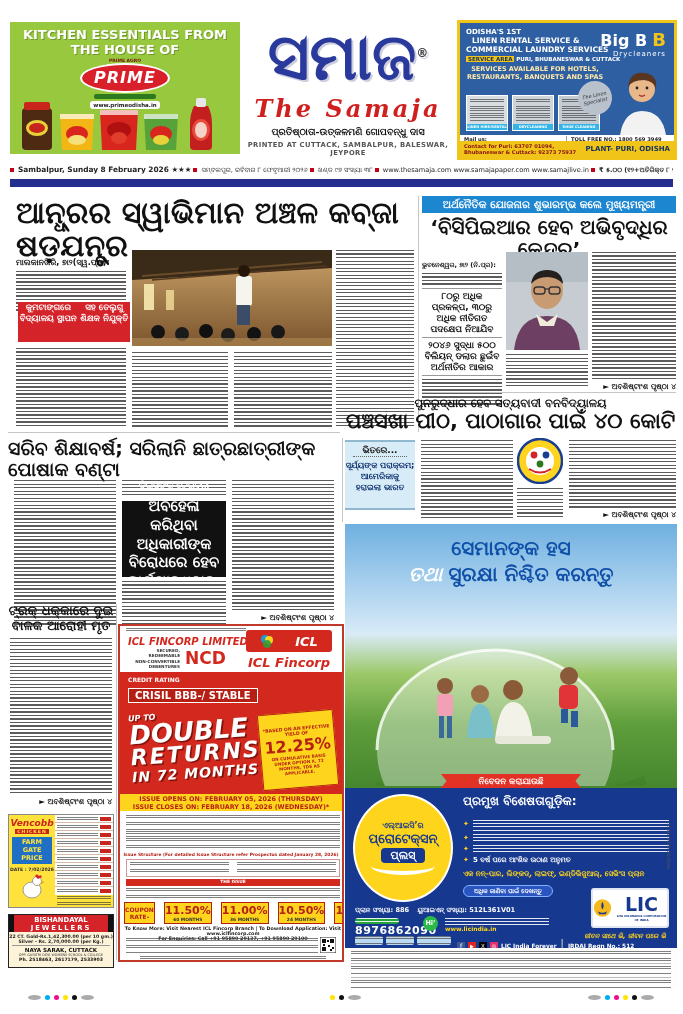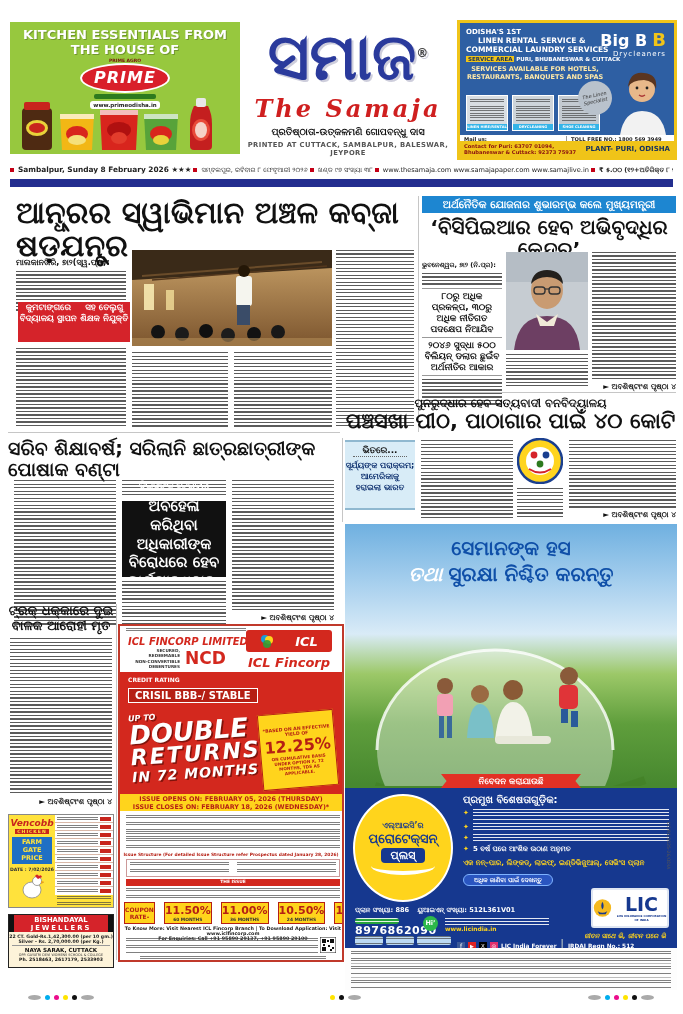--- a/index.html
+++ b/index.html
@@ -63,21 +63,21 @@
         <ellipse cx="143" cy="48" rx="8" ry="5" fill="#e8d23a"></ellipse>
       <path d="M176 14 q-4 8 -4 18 v22 q0 4 4 4 h14 q4 0 4 -4 v-22 q0 -10 -4 -18 z" fill="#c41f1f"></path>
       <rect x="178" y="6" width="10" height="9" rx="2" fill="#e8e8e8"></rect>
       <ellipse cx="183" cy="38" rx="9" ry="11" fill="#e84a3a"></ellipse>
         <ellipse cx="183" cy="38" rx="6" ry="8" fill="#f5d2c8"></ellipse>
     </svg>
   </div>
 
   <div class="abs" style="left:457px;top:20px;width:220px;height:140px;border:3px solid #f0c419;background:#2e5fa3;color:#fff;overflow:hidden">
     <div class="b" style="font-size:7px;margin:5px 0 0 6px">ODISHA'S 1ST</div>
-    <div class="b" style="font-size:7.5px;margin-left:18px">LINEN RENTAL SERVICE &amp;</div>
+    <div class="b" style="font-size:7.5px;margin-left:12px">LINEN RENTAL SERVICE &amp;</div>
     <div class="b" style="font-size:7.5px;margin-left:6px">COMMERCIAL LAUNDRY SERVICES</div>
     <div style="margin:2px 0 0 6px;font-size:5.5px">
       <span class="b" style="background:#f0c419;color:#14305e;padding:0 2px">SERVICE AREA</span>
       <span class="b">PURI, BHUBANESWAR &amp; CUTTACK</span>
     </div>
     <div class="b ctr" style="font-size:6.5px;width:150px;margin-top:3px;color:#ffe9a8">SERVICES AVAILABLE FOR HOTELS,</div>
     <div class="b ctr" style="font-size:6.5px;width:150px;color:#ffe9a8">RESTAURANTS, BANQUETS AND SPAS</div>
     <div class="abs" style="left:6px;top:72px;display:flex;gap:4px">
       <div style="width:42px;height:36px;background:#d8dde2;border:1px solid #fff;position:relative">
         <div class="greekT" style="position:absolute;inset:3px 3px 9px 3px"></div>
@@ -363,21 +363,21 @@
     <div class="abs b ctr" style="left:96px;top:250px;width:140px;height:14px;background:#e23125;color:#fff;font-size:8.5px;line-height:14px;clip-path:polygon(0 0,100% 0,96% 50%,100% 100%,0 100%,4% 50%)">ନିବେଦନ କରାଯାଉଛି</div>
 
     <div class="abs" style="left:0;top:264px;width:100%;height:160px;background:#16388f;color:#fff">
       <div class="abs ctr" style="left:8px;top:6px;width:100px;height:108px;border-radius:50%;background:#ffd41c;border:2px solid #fff;display:flex;flex-direction:column;align-items:center;justify-content:center">
         <div class="b" style="font-size:8px;color:#16388f">ଏଲ୍‌ଆଇସି’ର</div>
         <div class="b" style="font-size:13px;color:#16388f">ପ୍ରୋଟେକ୍ସନ୍</div>
         <div class="b" style="font-size:11px;background:#16388f;color:#fff;padding:1px 10px;border-radius:4px;margin-top:1px">ପ୍ଲସ୍</div>
         <div style="width:64px;height:18px;border-bottom:4px solid #fff;border-radius:50%;margin-top:-6px"></div>
       </div>
       <div class="abs" style="left:118px;top:6px;width:206px">
-        <div class="b" style="font-size:10px;margin-bottom:3px">ପ୍ରମୁଖ ବିଶେଷତାଗୁଡ଼ିକ:</div>
+        <div class="b" style="font-size:12px;margin-bottom:12px">ପ୍ରମୁଖ ବିଶେଷତାଗୁଡ଼ିକ:</div>
         <div style="display:flex;gap:4px;margin-bottom:3px">
             <span style="color:#ffd41c;font-size:7px">✦</span>
             <div class="greekL" style="flex:1;height:11px"></div>
           </div>
         <div style="display:flex;gap:4px;margin-bottom:3px">
             <span style="color:#ffd41c;font-size:7px">✦</span>
             <div class="greekL" style="flex:1;height:7px"></div>
           </div>
         <div style="display:flex;gap:4px;margin-bottom:3px">
             <span style="color:#ffd41c;font-size:7px">✦</span>

